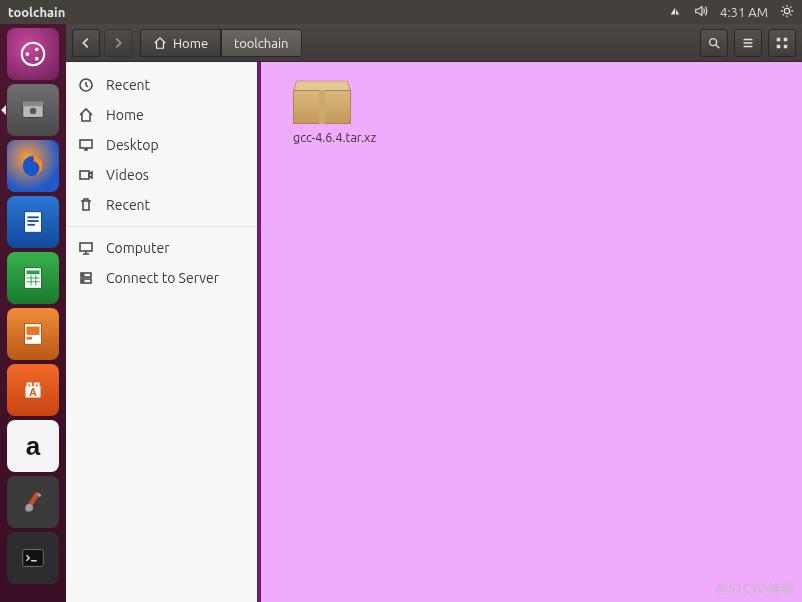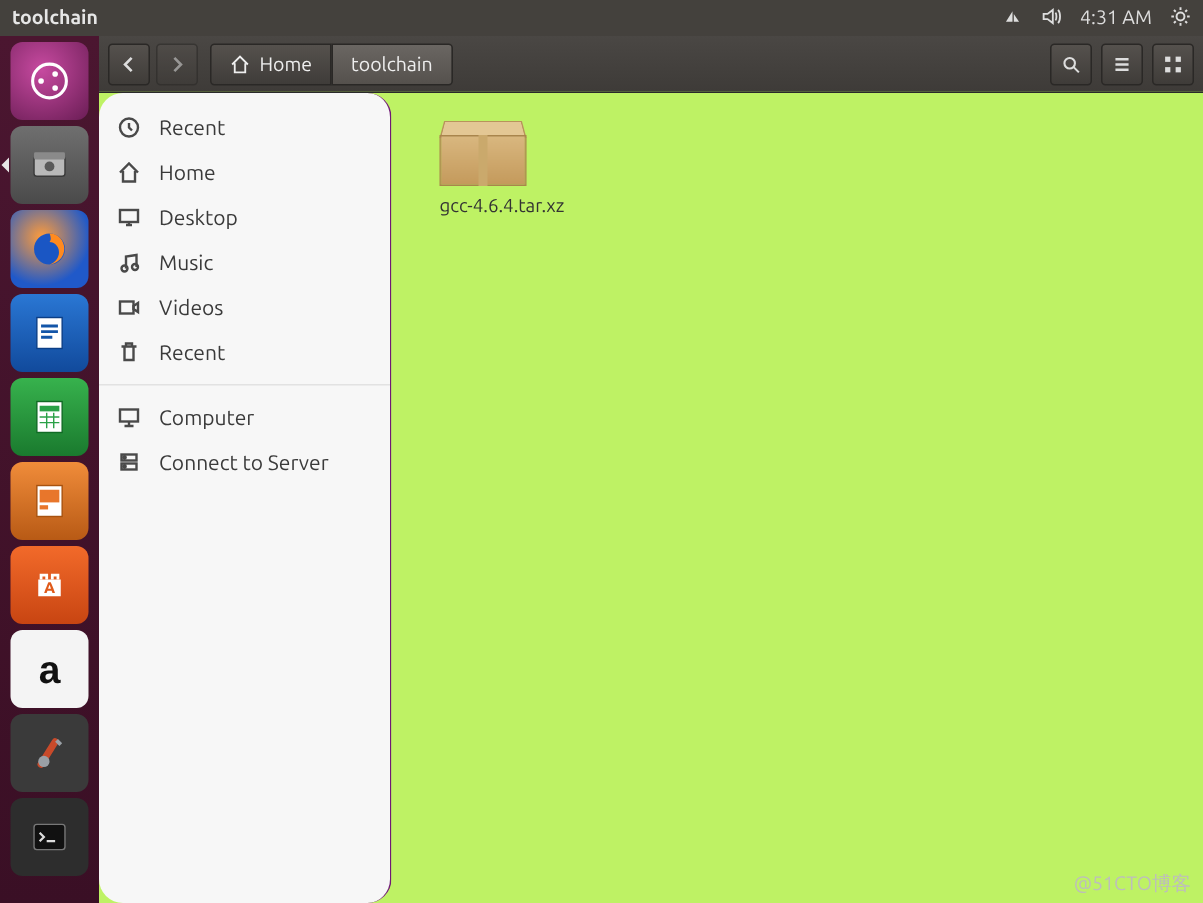--- a/index.html
+++ b/index.html
@@ -36,21 +36,21 @@
   .launch-item.impress { background: linear-gradient(#f08c3a,#b85a15); }
   .launch-item.software { background: linear-gradient(#f26a2a,#c84512); border-radius:8px; }
   .launch-item.amazon { background: #f4f4f4; }
   .launch-item.settings { background: #3a3a3a; }
   .launch-item.terminal { background: #2d2d2d; }
   .launch-item svg { width: 30px; height: 30px; }
   .amazon-a { font-family: Arial; font-weight: 900; font-size: 26px; color:#111; }
   .arrow-tri { position:absolute; left:-6px; top:50%; transform:translateY(-50%); width:0;height:0;border-top:5px solid transparent;border-bottom:5px solid transparent;border-right:5px solid #e6e6e6;}
 
   
-  .window { position: absolute; top: 24px; left: 66px; right:0; bottom:0; background:#bef264; display:flex; flex-direction:column;}
+  .window { position: absolute; top: 24px; left: 66px; right:0; bottom:0; background:#f0abfc; display:flex; flex-direction:column;}
 
   
   .toolbar {
     height: 38px; background: linear-gradient(#4a4744,#3e3b38);
     display:flex; align-items:center; padding: 0 6px; gap:4px;
     border-bottom:1px solid #2a2a2a;
   }
   .tb-btn {
     width:28px;height:28px;border:1px solid #2a2826;border-radius:3px;
     background: linear-gradient(#55514d,#3f3c39);
@@ -63,21 +63,21 @@
     background: linear-gradient(#55514d,#3f3c39); color:#eee;
     display:flex;align-items:center; gap:6px; font-size:13px;
   }
   .crumb:first-child { border-radius:3px 0 0 3px; }
   .crumb.active { background: linear-gradient(#6a6662,#55514d); border-radius:0 3px 3px 0; }
   .toolbar .spacer { flex:1; }
   .tb-right { display:flex; gap:6px; }
 
   
   .body { flex:1; display:flex; }
-  .sidebar { width:195px; background:#f7f7f7; border-right:1px solid #701a75; padding:8px 0;border-radius:16px; }
+  .sidebar { width:195px; background:#f7f7f7; border-right:4px solid #701a75; padding:8px 0; }
   .side-item {
     height:30px; display:flex; align-items:center; gap:12px;
     padding:0 12px; color:#3a3a3a; font-size:14px;
   }
   .side-item svg { width:16px; height:16px; fill:none; stroke:#4a4a4a; stroke-width:1.6; }
   .side-sep { height:1px; background:#e2e2e2; margin:6px 0; }
 
   .content { flex:1; padding:16px 32px; display:flex; }
   .file-item { width:120px; display:flex; flex-direction:column; align-items:flex-start; gap:6px; }
   .file-item .name { font-size:12.5px; color:#333; text-align:center; }
@@ -248,28 +248,20 @@
         </div>
       <div class="side-item">
           <svg viewBox="0 0 16 16">
             <rect x="2" y="3" width="12" height="8"></rect>
             <path d="M6 13h4M8 11v2"></path>
           </svg>
           <span>Desktop</span>
         </div>
       <div class="side-item">
           <svg viewBox="0 0 16 16">
-            <path d="M6 12V4l7-1v8"></path>
-            <circle cx="5" cy="12" r="2"></circle>
-            <circle cx="12" cy="11" r="2"></circle>
-          </svg>
-          <span>Music</span>
-        </div>
-      <div class="side-item">
-          <svg viewBox="0 0 16 16">
             <rect x="2" y="4" width="9" height="8"></rect>
             <path d="M11 7l3-2v6l-3-2z"></path>
           </svg>
           <span>Videos</span>
         </div>
       <div class="side-item">
           <svg viewBox="0 0 16 16">
             <path d="M3 4h10M5 4v9h6V4M6 4V2h4v2"></path>
           </svg>
           <span>Recent</span>

